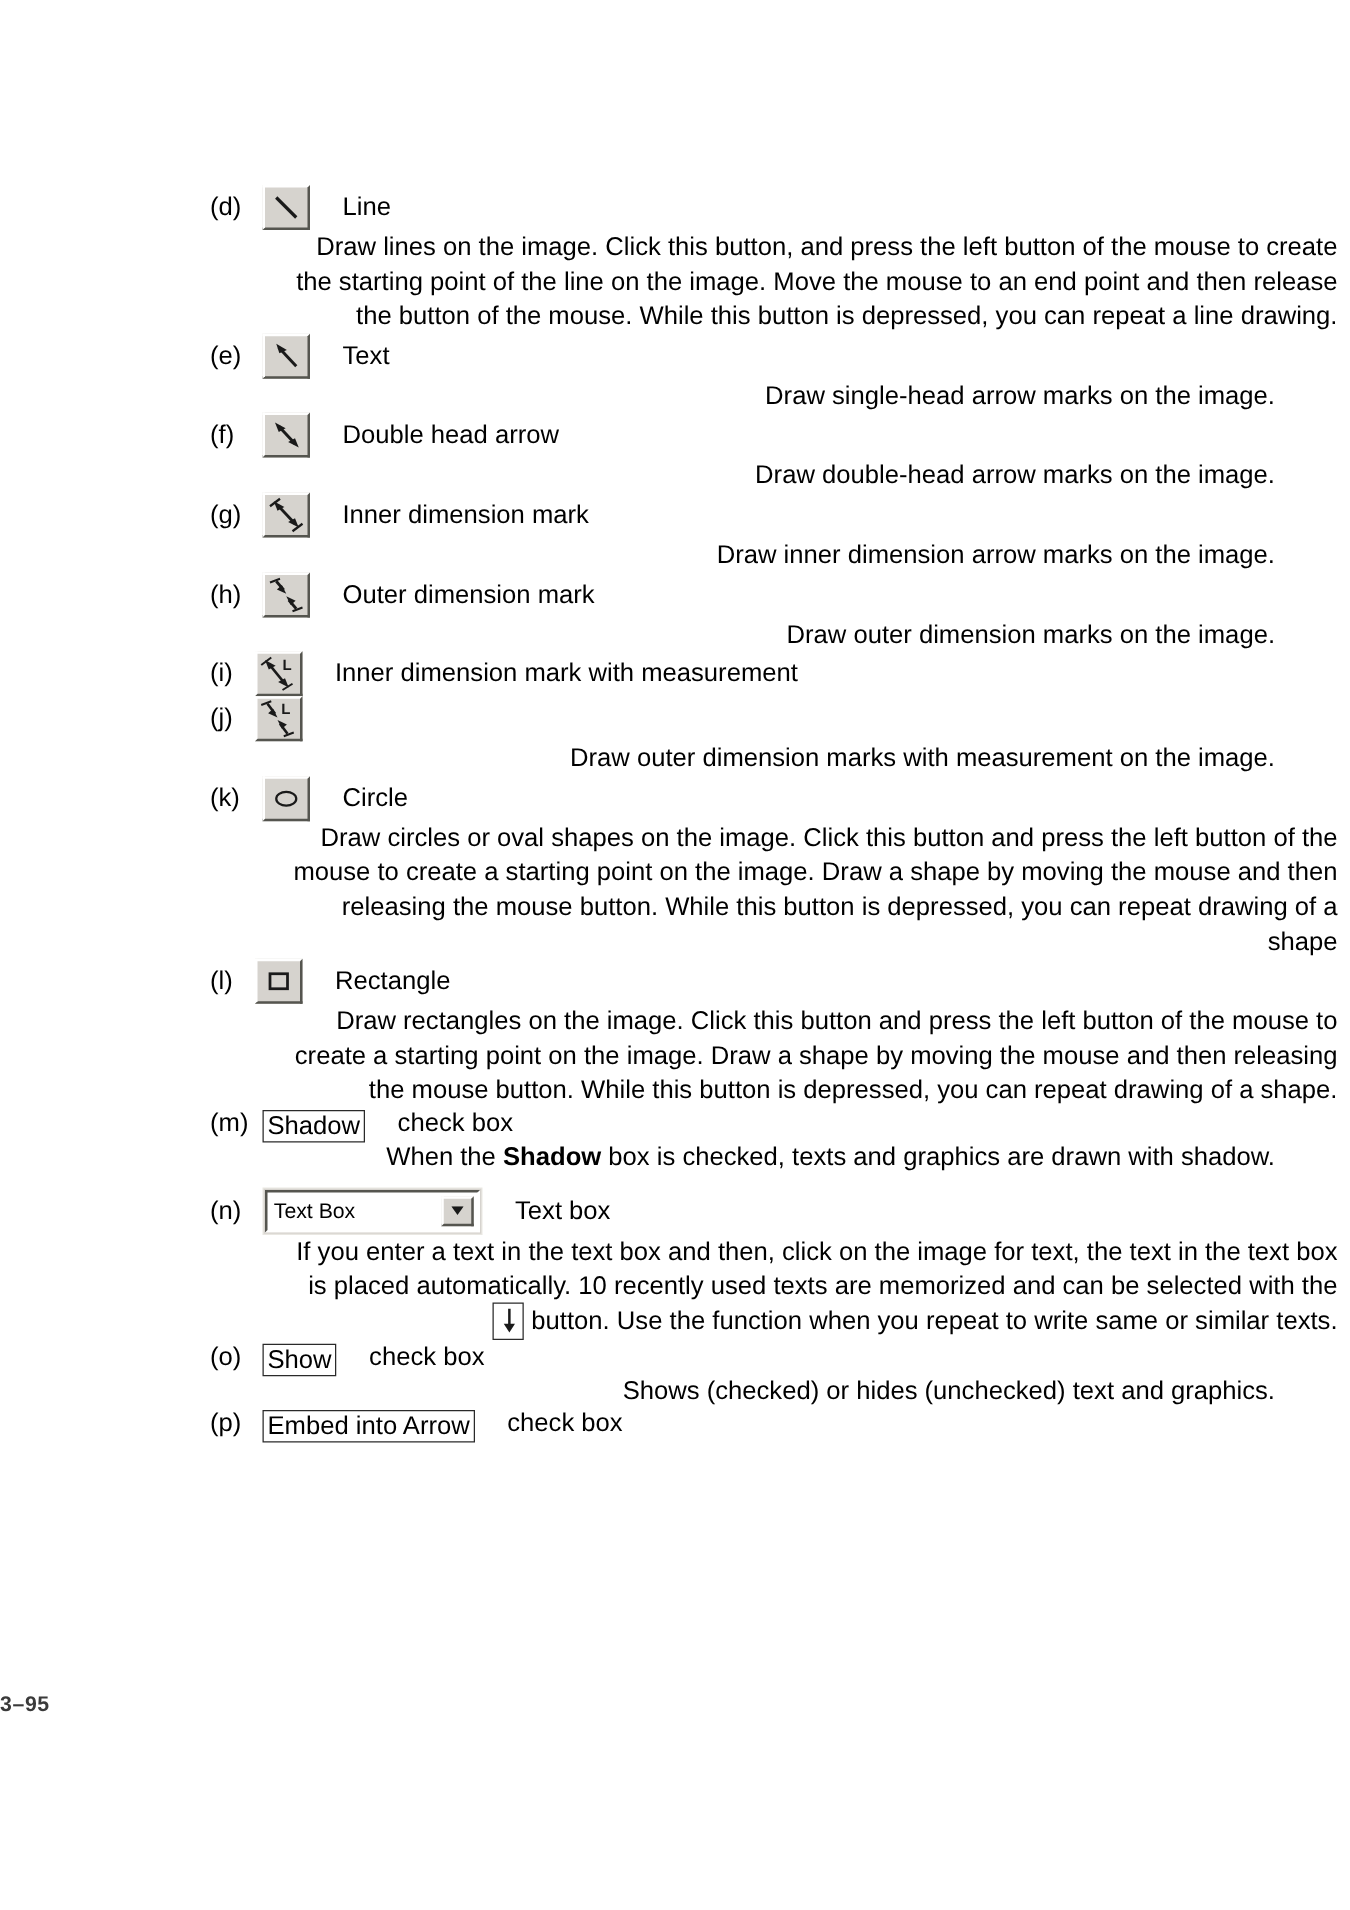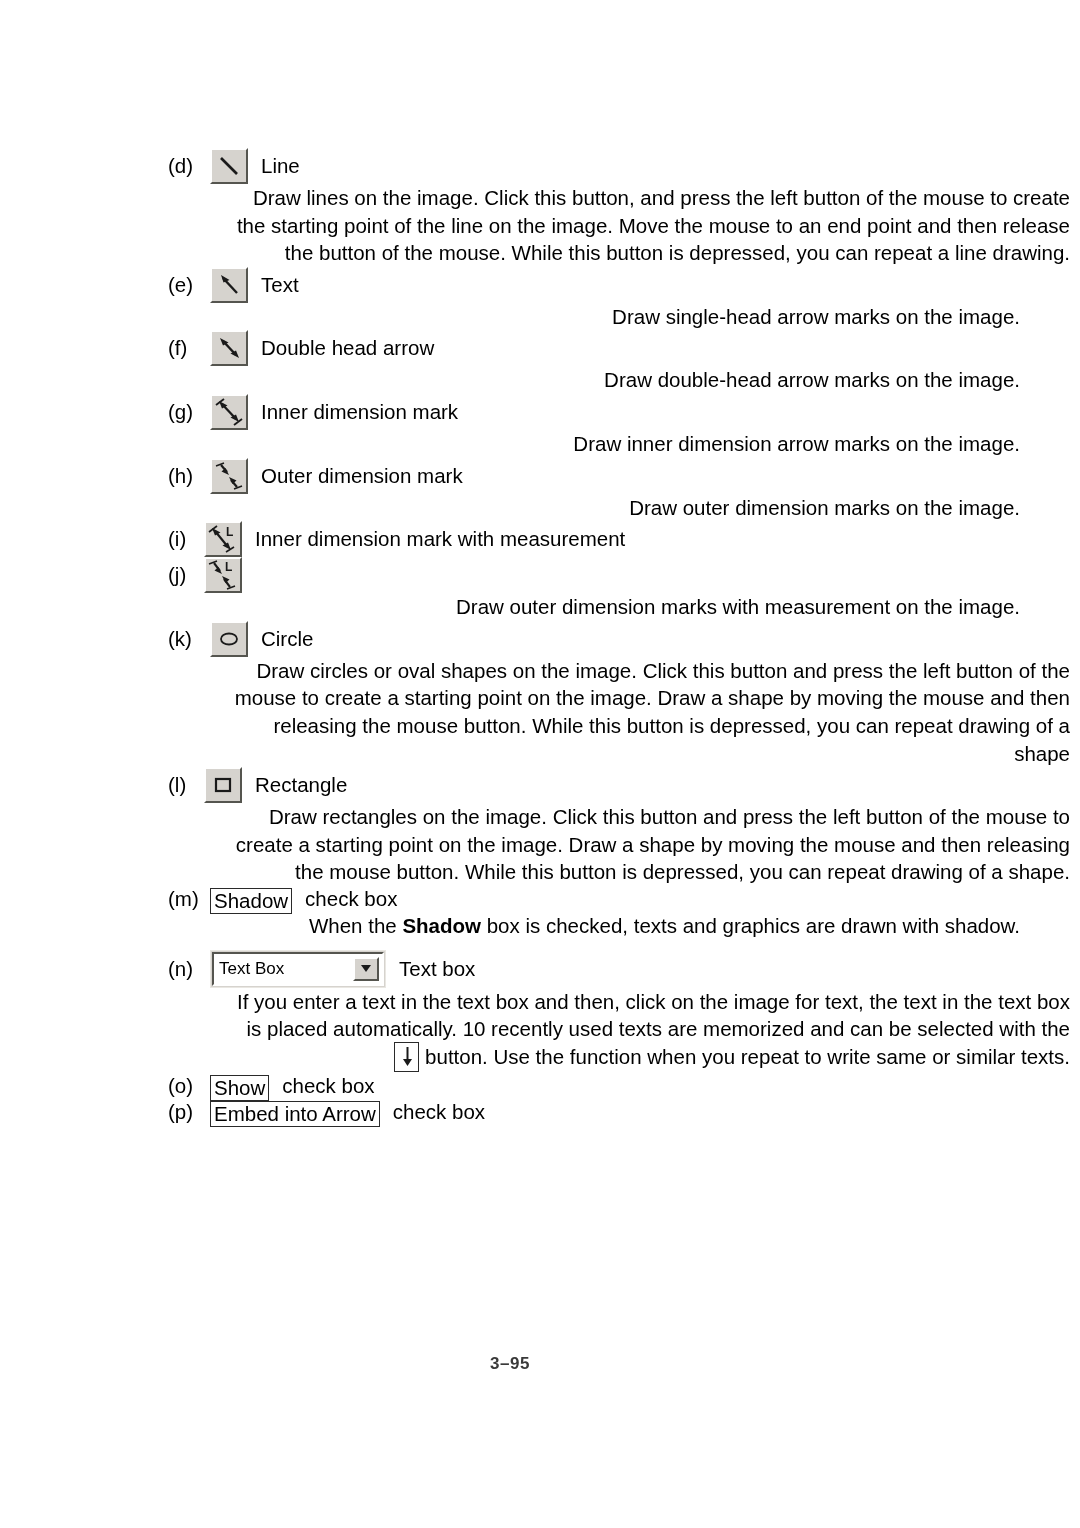--- a/index.html
+++ b/index.html
@@ -49,21 +49,21 @@
   .marker-narrow {
     font-size: 20.5px;
     line-height: 26px;
     width: 36px;
     flex: 0 0 36px;
     text-align: left;
   }
   .head-label {
     font-size: 20.5px;
     line-height: 26px;
-    padding-left: 13px;
+    padding-left: 26px;
   }
   .desc {
     font-size: 20.5px;
     line-height: 27.6px;
     margin: 0;
     padding-left: 56px;
     text-align: right;
   }
   .desc-wide {
     padding-left: 56px;
@@ -156,21 +156,21 @@
     top: -1px;
     background: #ffffff;
   }
 
   
   .footer {
     position: absolute;
     left: 0;
     top: 1354px;
     width: 1020px;
-    text-align: center;
+    text-align: left;
     font-size: 17px;
     font-weight: bold;
     letter-spacing: 0.5px;
     color: #3a3a3a;
   }
   .spacer-10 { height: 10px; }
 </style>
 </head>
 <body>
 
@@ -350,20 +350,21 @@
       </span>
       <span>button. Use the function when you repeat to write same or similar texts.</span></p>
   </div>
 
   <div class="item">
     <div class="item-head">
       <span class="marker">(o)</span>
       <span class="kbox">Show</span>
       <span class="head-label">check box</span>
     </div>
+    <p class="desc">Shows (checked) or hides (unchecked) text and graphics.</p>
   </div>
 
   <div class="item">
     <div class="item-head">
       <span class="marker">(p)</span>
       <span class="kbox">Embed into Arrow</span>
       <span class="head-label">check box</span>
     </div>
   </div>
 

